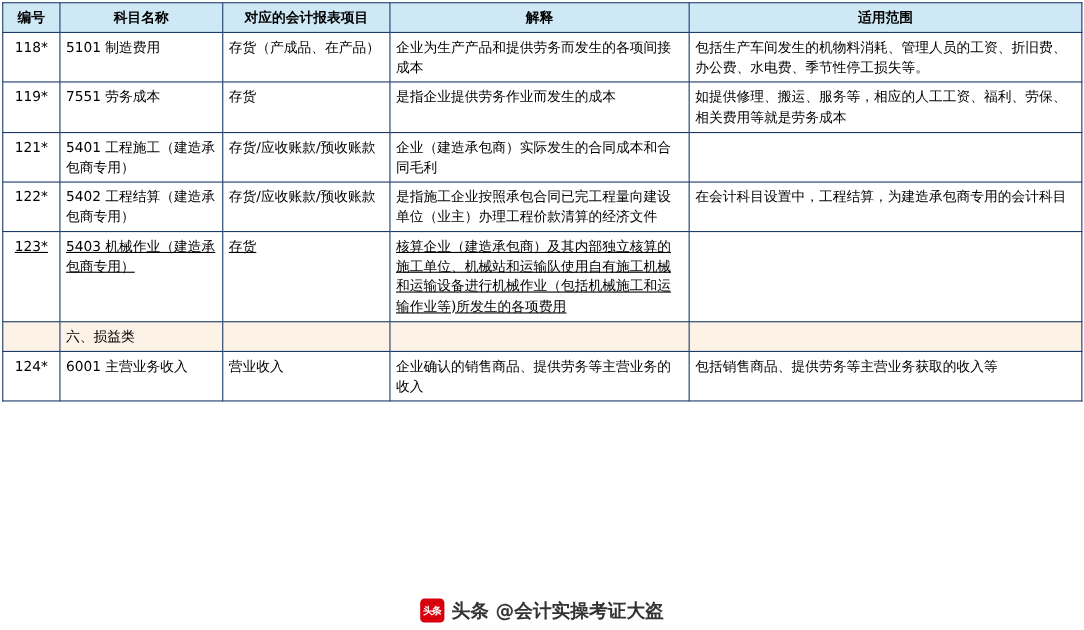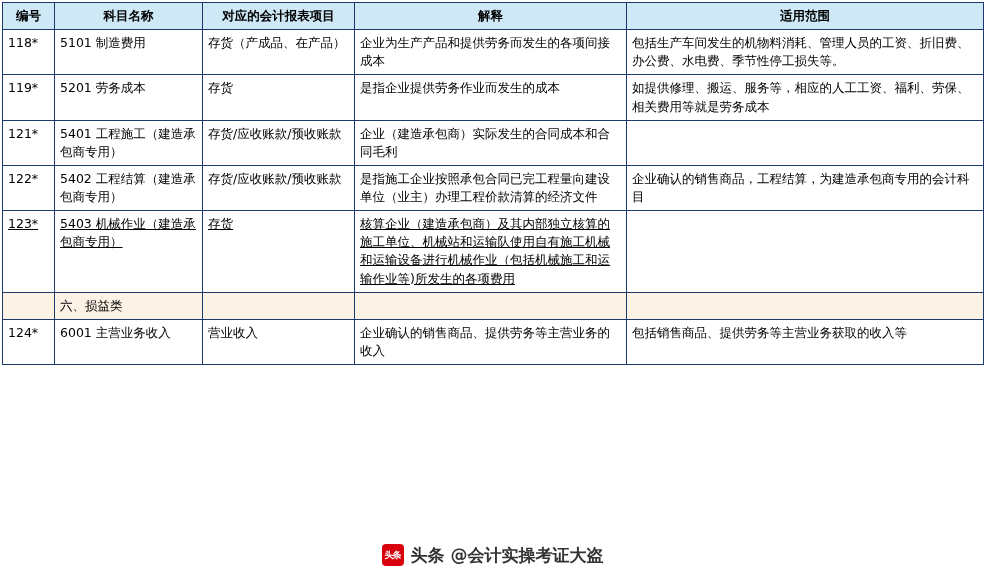--- a/index.html
+++ b/index.html
@@ -31,21 +31,21 @@
     font-weight:bold;
     font-size:13px;
     vertical-align:middle;
     padding:5px 4px;
   }
   col.c0{width:52px;}
   col.c1{width:148px;}
   col.c2{width:152px;}
   col.c3{width:272px;}
   col.c4{width:357px;}
-  td.code{text-align:left;vertical-align:middle;font-size:12.5px;margin-left:43px;}
+  td.code{text-align:center;vertical-align:middle;font-size:12.5px;margin-left:43px;}
   td.sect{
     color:#c0392b;
     background:#fdf2e6;
     font-size:12.5px;
     padding:3px 5px;
     vertical-align:middle;
   }
   td.sect.blank{background:#fdf2e6;}
   .r-tall td{height:auto;text-decoration:underline;}
   .watermark{
@@ -94,41 +94,41 @@
       <tr>
         <td class="code">118*</td>
         <td>5101 制造费用</td>
         <td>存货（产成品、在产品）</td>
         <td>企业为生产产品和提供劳务而发生的各项间接成本</td>
         <td>包括生产车间发生的机物料消耗、管理人员的工资、折旧费、办公费、水电费、季节性停工损失等。</td>
       </tr>
 
       <tr>
         <td class="code">119*</td>
-        <td>5201 劳务成本</td>
+        <td>7551 劳务成本</td>
         <td>存货</td>
         <td>是指企业提供劳务作业而发生的成本</td>
         <td>如提供修理、搬运、服务等，相应的人工工资、福利、劳保、相关费用等就是劳务成本</td>
       </tr>
 
 
       <tr>
         <td class="code">121*</td>
         <td>5401 工程施工（建造承包商专用）</td>
         <td>存货/应收账款/预收账款</td>
         <td>企业（建造承包商）实际发生的合同成本和合同毛利</td>
         <td></td>
       </tr>
 
       <tr>
         <td class="code">122*</td>
         <td>5402 工程结算（建造承包商专用）</td>
         <td>存货/应收账款/预收账款</td>
         <td>是指施工企业按照承包合同已完工程量向建设单位（业主）办理工程价款清算的经济文件</td>
-        <td>企业确认的销售商品，工程结算，为建造承包商专用的会计科目</td>
+        <td>在会计科目设置中，工程结算，为建造承包商专用的会计科目</td>
       </tr>
 
       <tr class="r-tall">
         <td class="code">123*</td>
         <td>5403 机械作业（建造承包商专用）</td>
         <td>存货</td>
         <td>核算企业（建造承包商）及其内部独立核算的施工单位、机械站和运输队使用自有施工机械和运输设备进行机械作业（包括机械施工和运输作业等)所发生的各项费用</td>
         <td></td>
       </tr>
 

